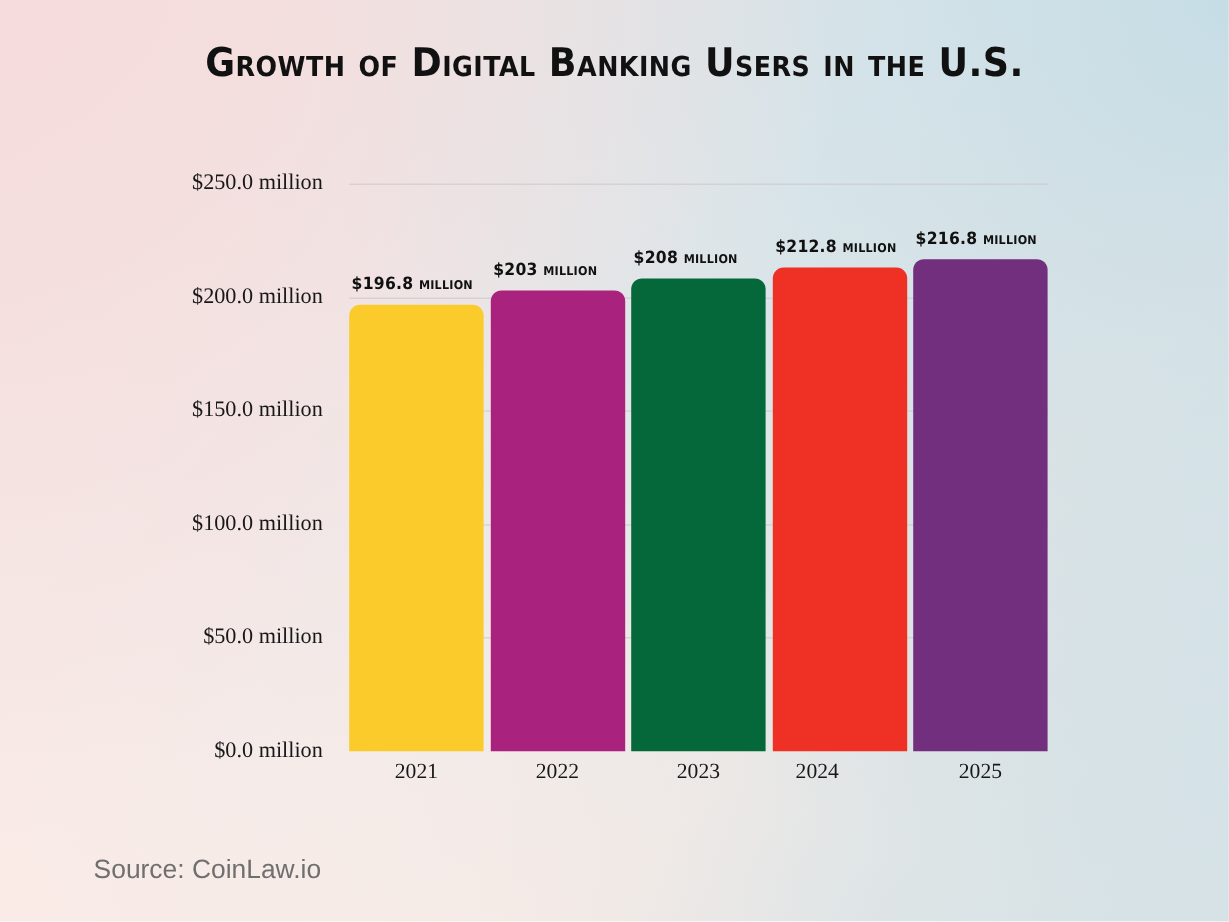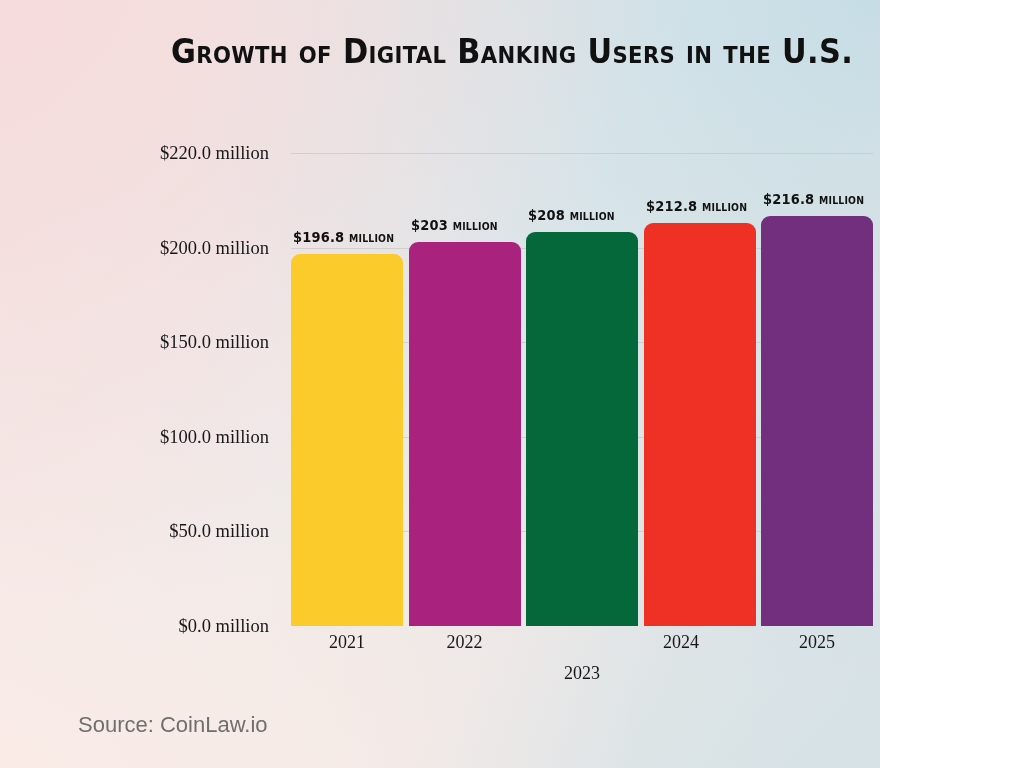--- a/index.html
+++ b/index.html
@@ -8,21 +8,21 @@
   }
   body {
     width: 1024px;
     height: 768px;
     overflow: hidden;
     font-family: "Liberation Sans", sans-serif;
   }
 
   #infographic {
     position: relative;
-    width: 880px;
+    width: 1024px;
     height: 768px;
     background:
       radial-gradient(circle at 0% 0%, rgba(246,219,219,0.95) 0%, rgba(246,219,219,0) 55%),
       radial-gradient(circle at 100% 0%, rgba(196,220,229,0.95) 0%, rgba(196,220,229,0) 60%),
       radial-gradient(circle at 0% 100%, rgba(252,235,230,0.95) 0%, rgba(252,235,230,0) 55%),
       radial-gradient(circle at 100% 100%, rgba(214,226,230,0.95) 0%, rgba(214,226,230,0) 60%),
       linear-gradient(135deg, #f3e2e0 0%, #e8eced 45%, #f8ece6 70%, #d9e4e8 100%);
     overflow: hidden;
   }
 
@@ -162,21 +162,21 @@
   }
 </style>
 </head>
 <body>
 
 <div id="infographic">
 
   <div class="chart-title">Growth of Digital Banking Users in the U.S.</div>
 
   <div class="y-labels">
-    <div class="y-tick-label" style="top:0px;">$220.0 million</div>
+    <div class="y-tick-label" style="top:0px;">$250.0 million</div>
     <div class="y-tick-label" style="top:94.6px;">$200.0 million</div>
     <div class="y-tick-label" style="top:189.2px;">$150.0 million</div>
     <div class="y-tick-label" style="top:283.8px;">$100.0 million</div>
     <div class="y-tick-label" style="top:378.4px;">$50.0 million</div>
     <div class="y-tick-label" style="top:473px;">$0.0 million</div>
   </div>
 
   <div class="plot-area">
     <div class="gridline" style="top:0px;"></div>
     <div class="gridline" style="top:94.6px;"></div>
@@ -211,20 +211,20 @@
     <div class="bar-slot" style="left:470px;">
       <div class="bar-value-label" style="bottom: 419.186px;">$216.8 million</div>
       <div class="bar" style="height: 410.186px; background: rgb(113, 47, 125);"></div>
     </div>
 
   </div>
 
   <div class="x-labels">
     <div class="x-tick-label" style="left:0px;">2021</div>
     <div class="x-tick-label" style="left:117.5px;">2022</div>
-    <div class="x-tick-label" style="left:235px;margin-top:31px;">2023</div>
+    <div class="x-tick-label" style="left:235px;">2023</div>
     <div class="x-tick-label" style="left:334px;">2024</div>
     <div class="x-tick-label" style="left:470px;">2025</div>
   </div>
 
   <div class="source-note">Source: CoinLaw.io</div>
 
 </div>
 
 </body></html>

